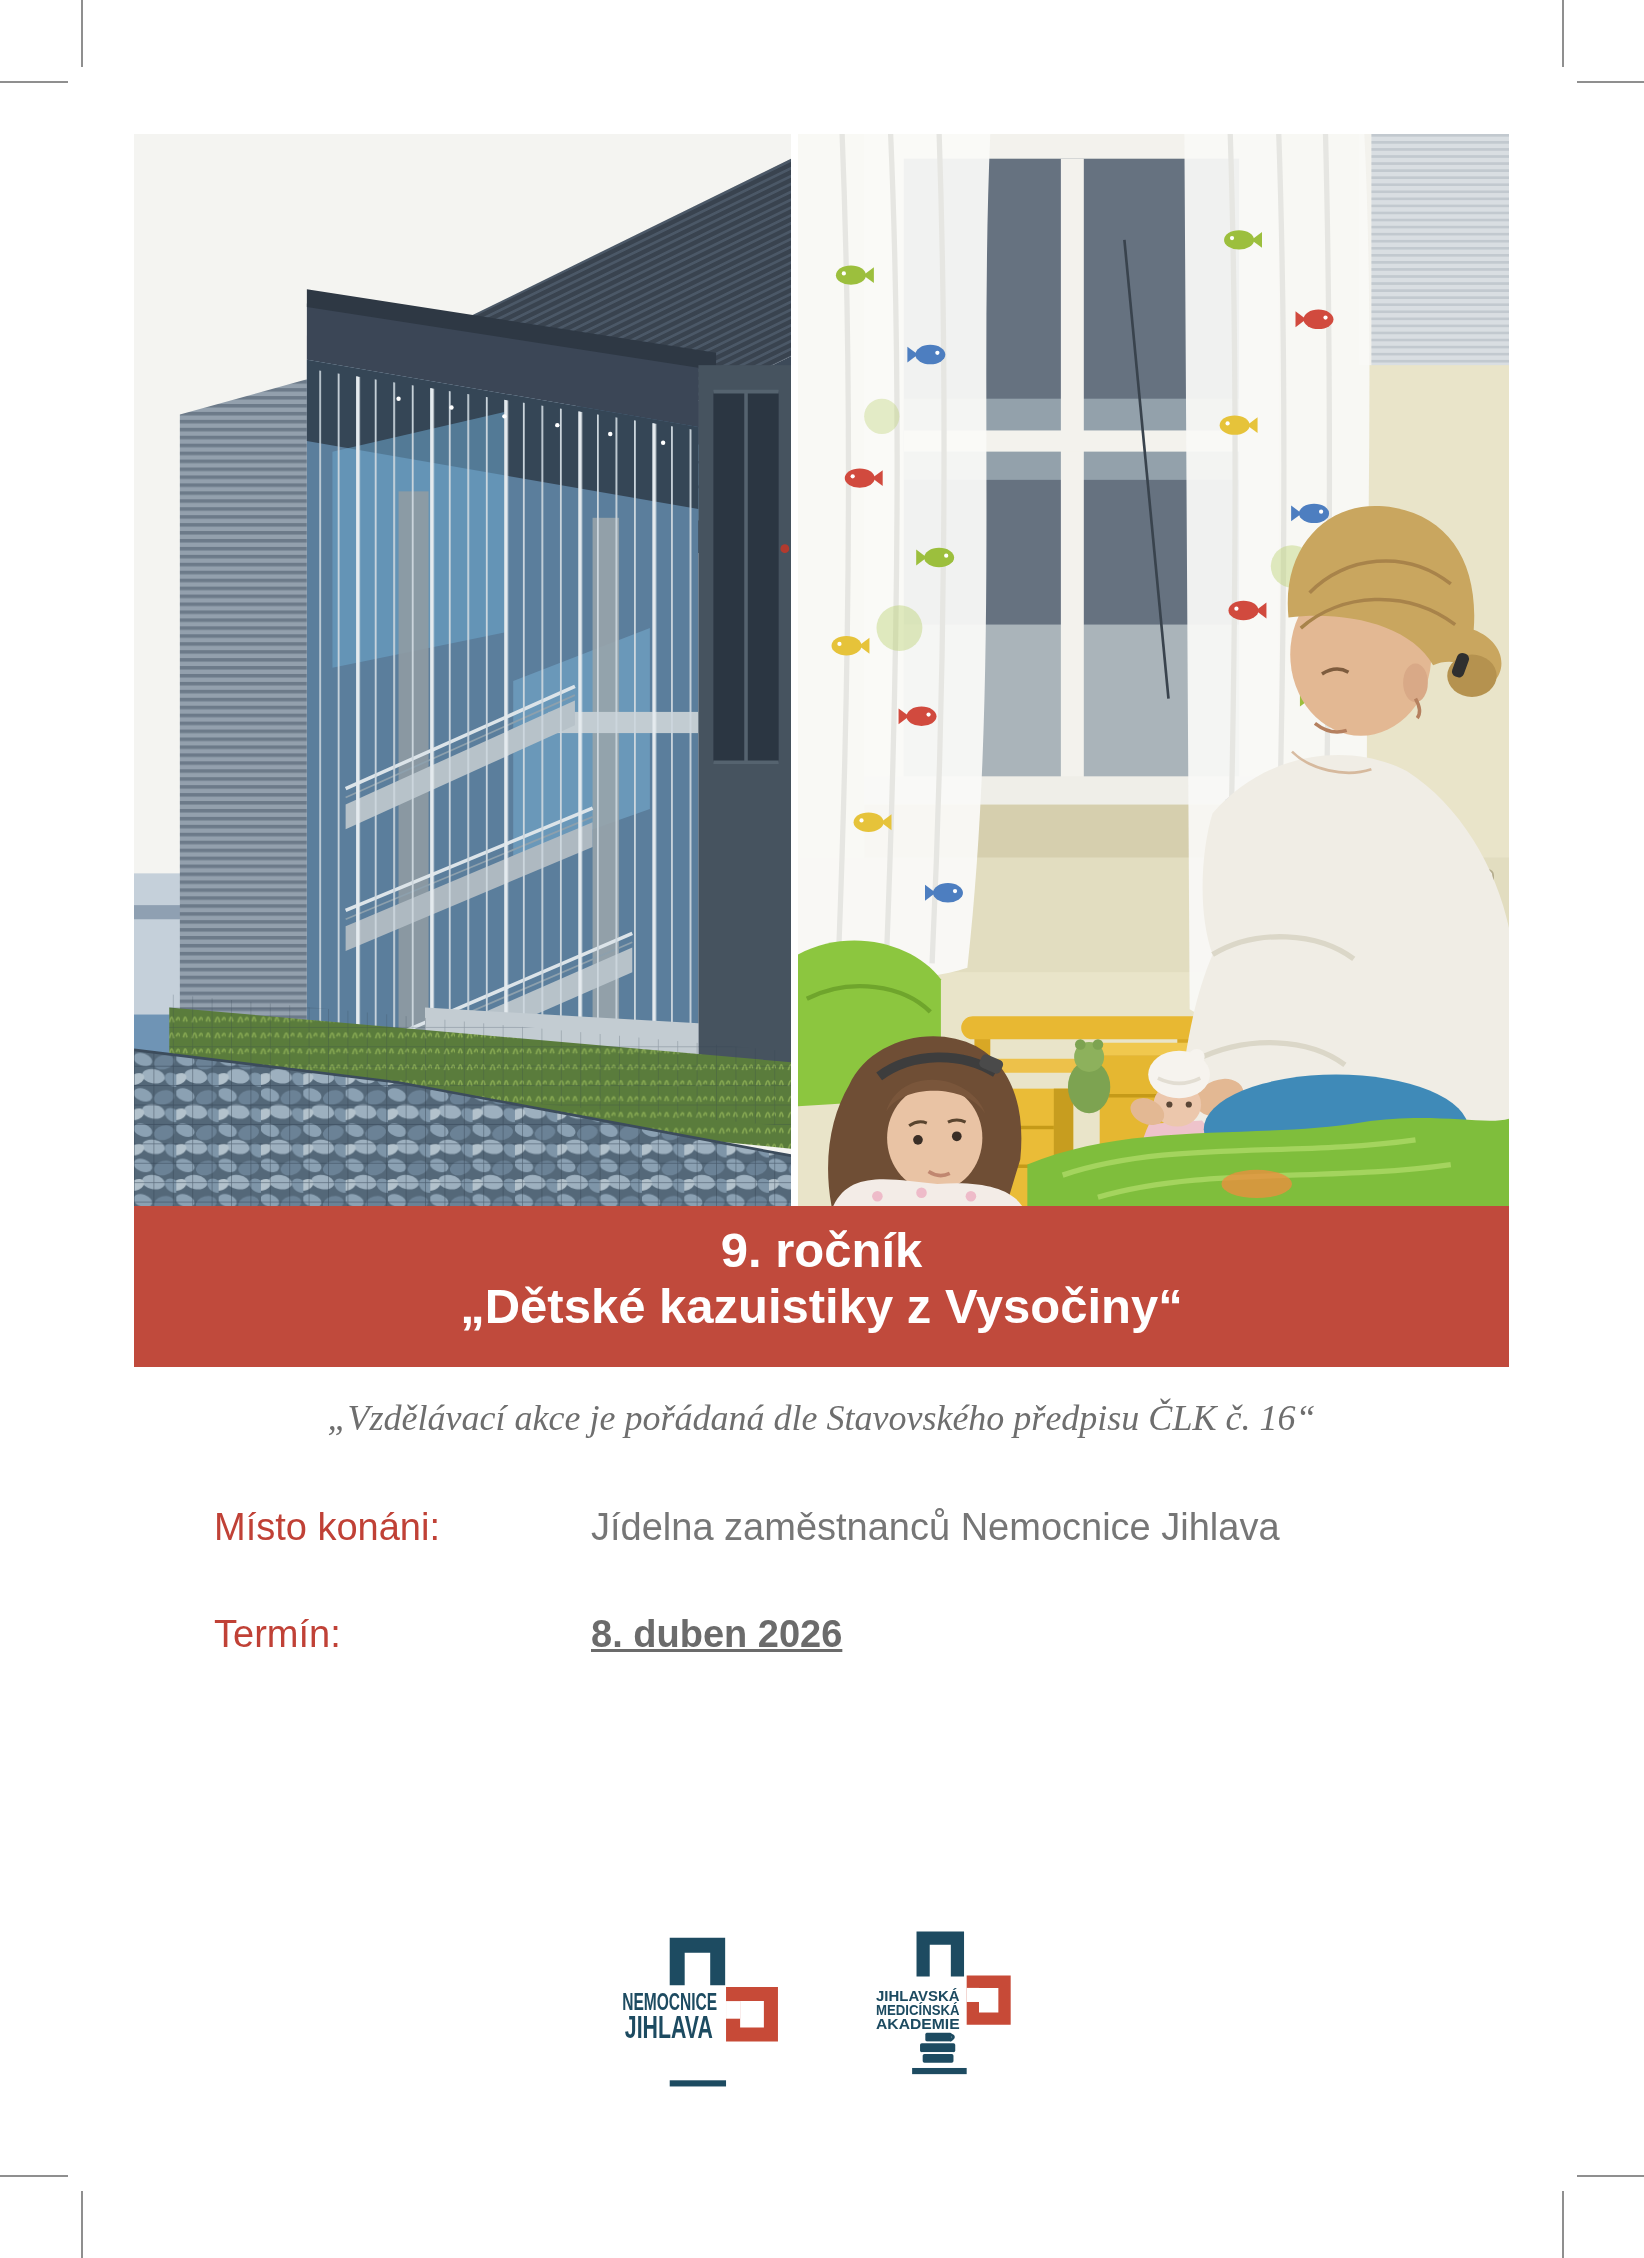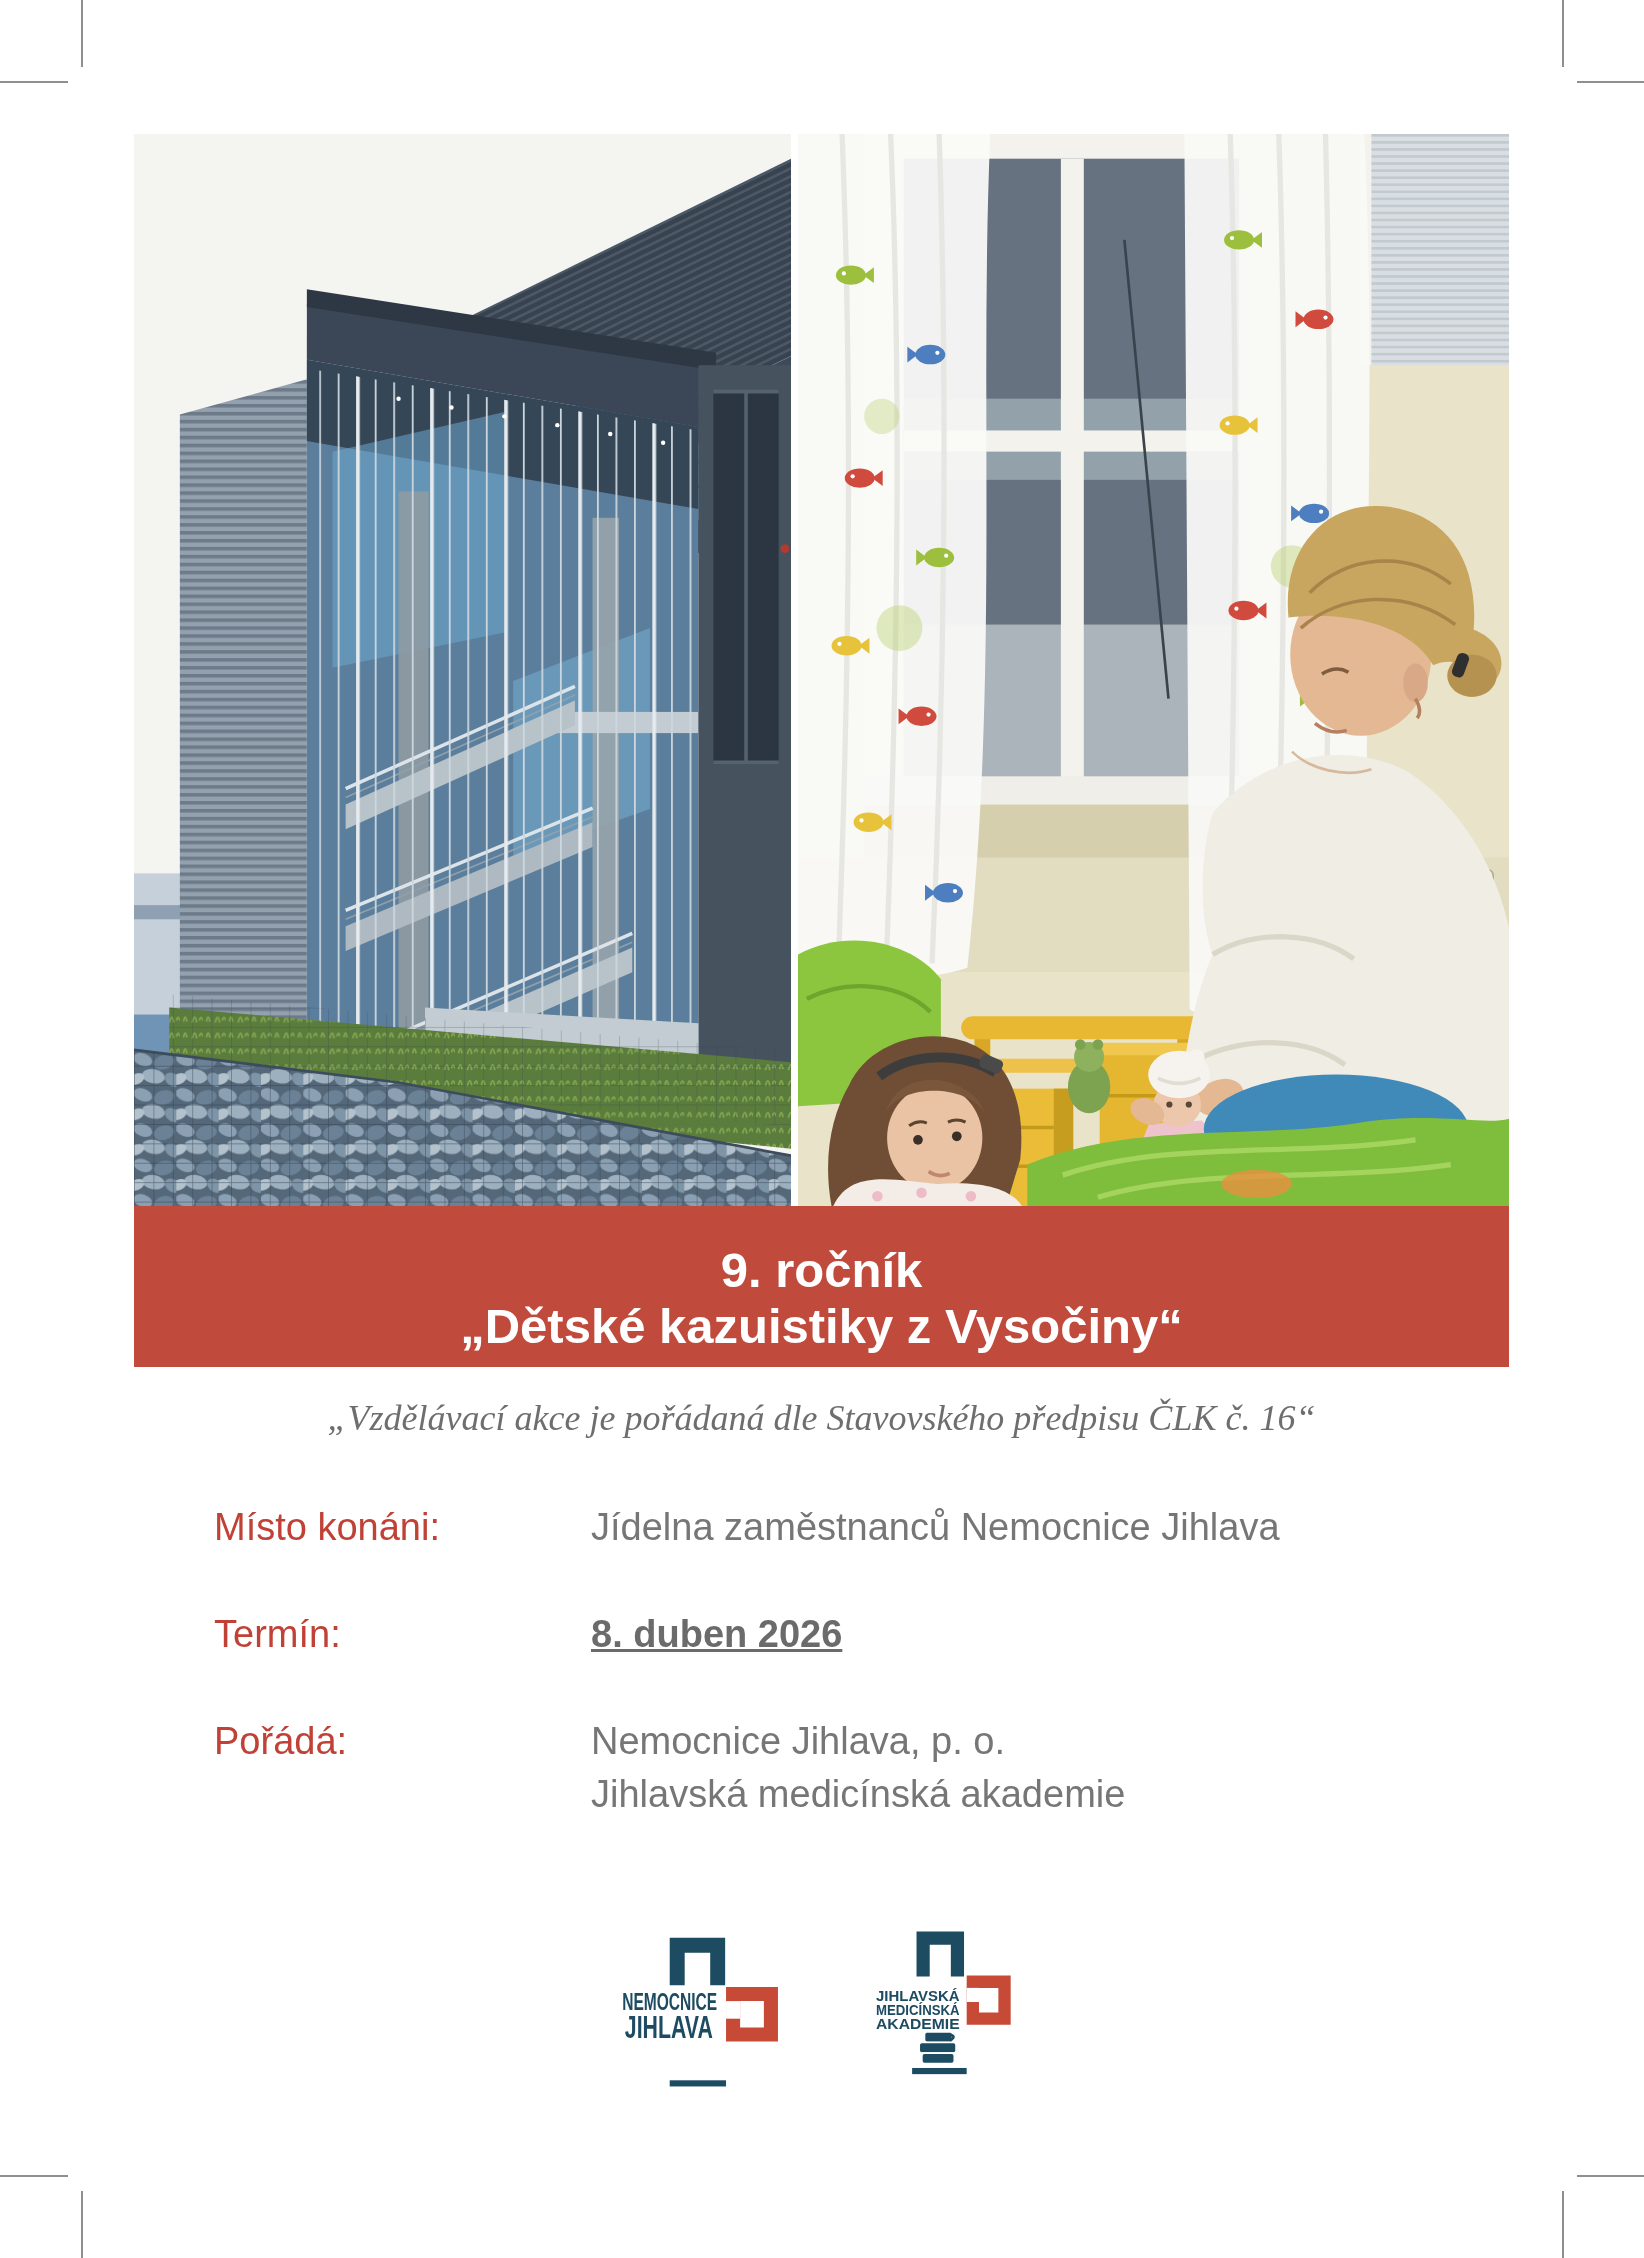--- a/index.html
+++ b/index.html
@@ -10,21 +10,21 @@
   .crop{position:absolute;background:#8f8f8f;}
   .photo{position:absolute;top:134px;overflow:hidden;}
   .photo svg{display:block;width:100%;height:100%;}
   #photo-left{left:134px;width:657px;height:1072px;}
   #photo-right{left:798px;width:711px;height:1072px;}
   .banner{
     position:absolute;left:134px;top:1206px;width:1375px;height:161px;
     background:#c04a3c;color:#ffffff;text-align:center;
     font-weight:bold;font-size:49px;line-height:56px;
   }
-  .banner-inner{padding-top:36px;}
+  .banner-inner{padding-top:16px;}
   .subtitle{
     position:absolute;left:134px;top:1397px;width:1375px;text-align:center;
     font-style:italic;font-size:36px;color:#6e6e6e;font-family:Liberation Serif, serif;
   }
   .details{position:absolute;left:174px;top:1501px;width:1306px;font-size:38px;}
   .detail-row{display:flex;margin-bottom:54px;}
   .detail-label{flex:0 0 342px;color:#c04136;line-height:53px;margin-left:40px;}
   .detail-value{color:#767676;line-height:53px;margin-left:35px;}
   .detail-value.bold{font-weight:bold;color:#6b6b6b;text-decoration:underline;}
   .logo{position:absolute;top:1913px;width:176px;height:185px;}
@@ -305,27 +305,20 @@
   <div class="detail-row">
     <div class="detail-label">Místo konáni:</div>
     <div class="detail-value">
       <div>Jídelna zaměstnanců Nemocnice Jihlava</div>
     </div>
   </div>
   <div class="detail-row">
     <div class="detail-label">Termín:</div>
     <div class="detail-value bold">8. duben 2026</div>
   </div>
-  <div class="detail-row">
-    <div class="detail-label">Pořádá:</div>
-    <div class="detail-value">
-      <div>Nemocnice Jihlava, p. o.</div>
-      <div>Jihlavská medicínská akademie</div>
-    </div>
-  </div>
 </div>
 
 <div id="logo-1" class="logo">
 <svg viewBox="0 0 200 210">
   <path d="M69 28 H132 V82 H115 V45 H86 V82 H69 Z" fill="#1d4b61"></path>
   <path d="M133 84 H192 V146 H133 V100 H149 V130 H176 V100 H133 Z" fill="#c74a37" fill-rule="evenodd"></path>
   <rect x="133" y="100" width="16" height="20" fill="#ffffff"></rect>
   <text x="15" y="110" font-size="27" font-weight="bold" fill="#1d4b61" textLength="108" lengthAdjust="spacingAndGlyphs" font-family="Liberation Sans, DejaVu Sans, sans-serif">NEMOCNICE</text>
   <text x="18" y="142" font-size="35" font-weight="bold" fill="#1d4b61" textLength="100" lengthAdjust="spacingAndGlyphs" font-family="Liberation Sans, DejaVu Sans, sans-serif">JIHLAVA</text>
   <rect x="69" y="190" width="64" height="7" fill="#1d4b61"></rect>

